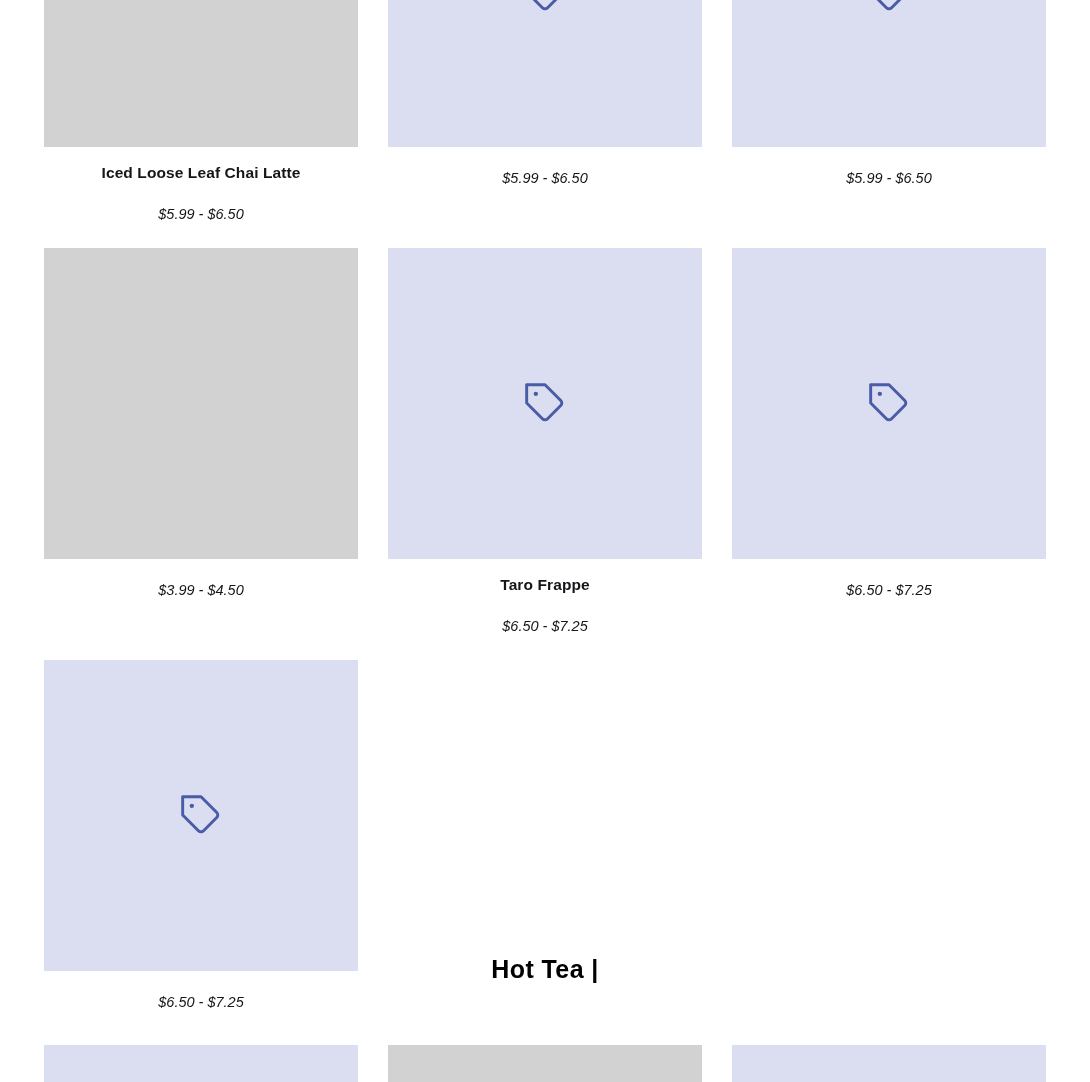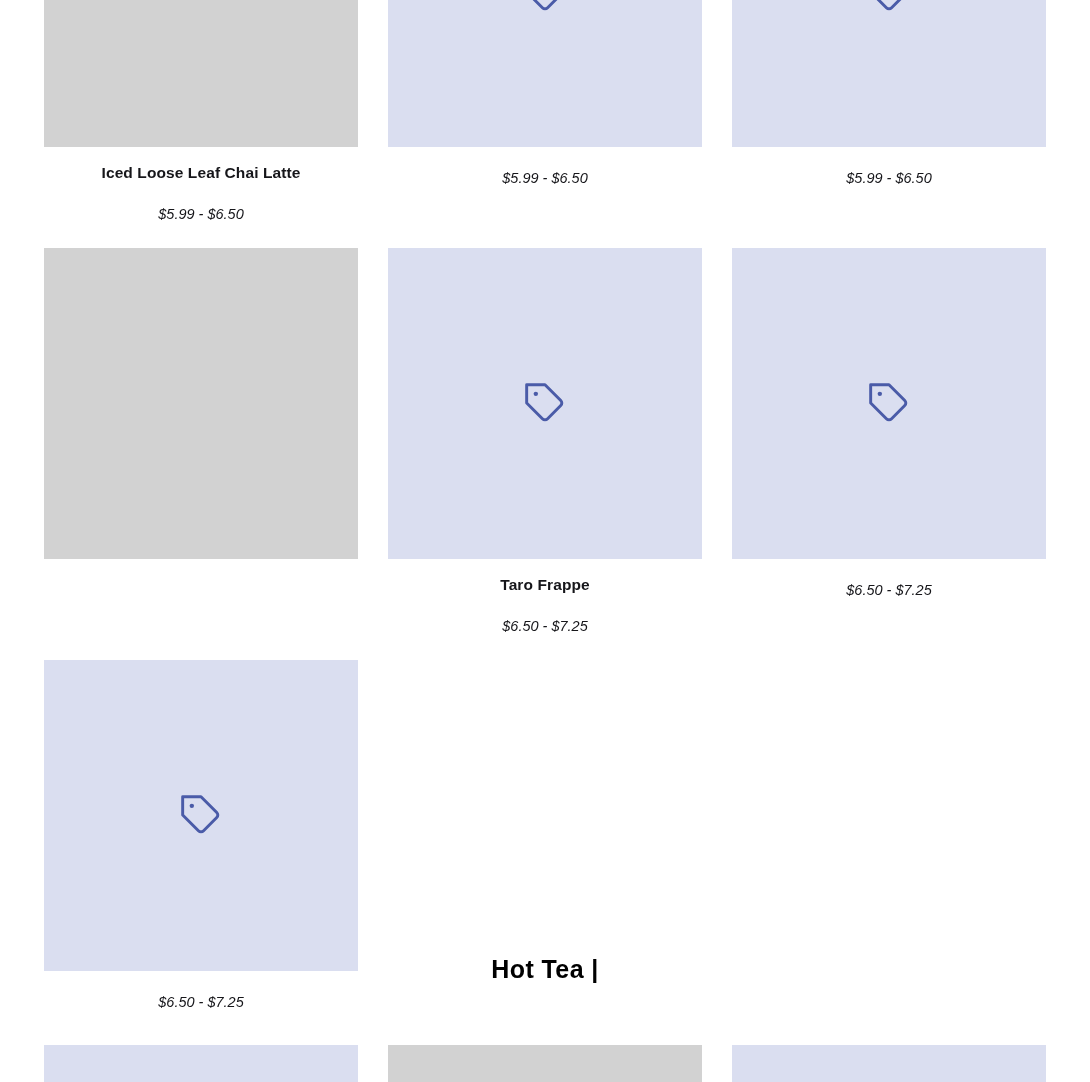--- a/index.html
+++ b/index.html
@@ -141,20 +141,21 @@
           <circle cx="7" cy="7" r="1.2" fill="#4a5ba8" stroke="none"></circle>
         </svg>
       </div>
       <div class="card-price">$5.99 - $6.50</div>
     </div>
 
     <div class="card">
       <div class="thumb grey">
         
       </div>
+      <div class="card-price">$3.99 - $4.50</div>
     </div>
 
     <div class="card">
       <div class="thumb">
         <svg class="tag-icon" viewBox="0 0 24 24" fill="none" stroke="#4a5ba8" stroke-width="1.6" stroke-linecap="round" stroke-linejoin="round">
           <path d="M20.59 13.41l-7.17 7.17a2 2 0 0 1-2.83 0L2 12V2h10l8.59 8.59a2 2 0 0 1 0 2.82z"></path>
           <circle cx="7" cy="7" r="1.2" fill="#4a5ba8" stroke="none"></circle>
         </svg>
       </div>
       <div class="card-title">Taro Frappe</div>

